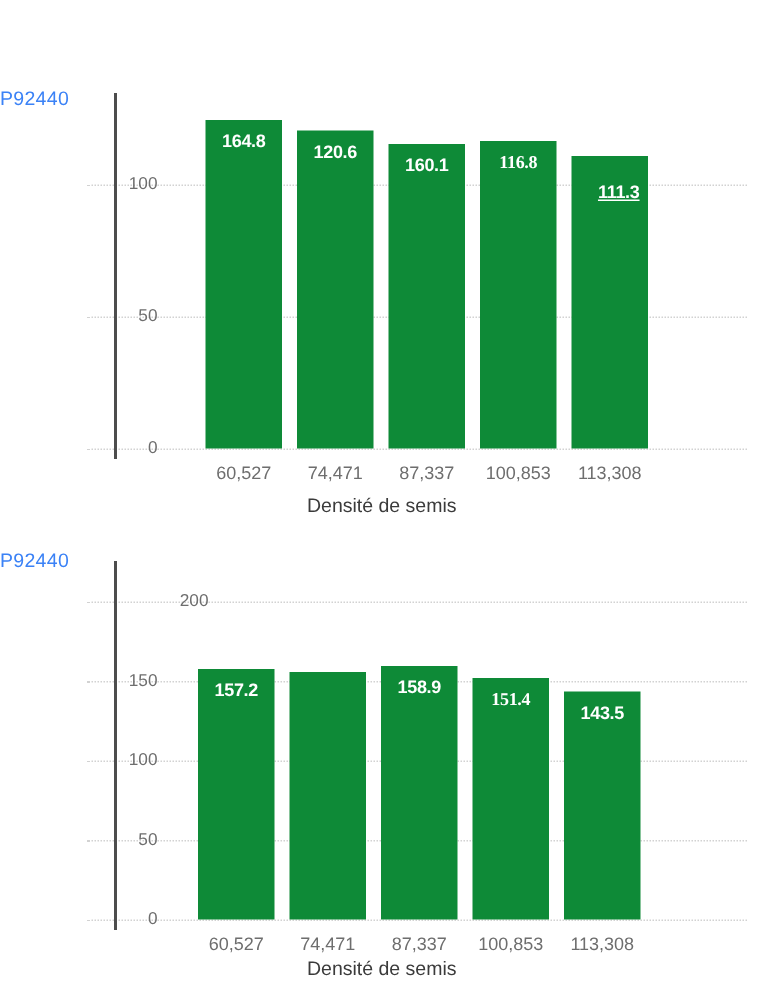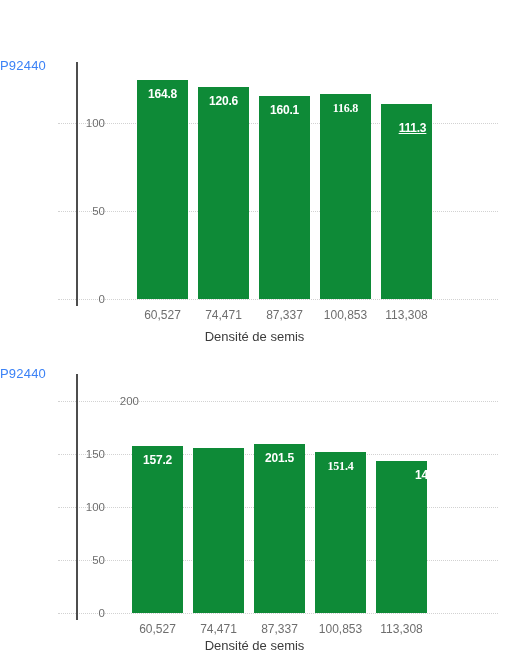--- a/index.html
+++ b/index.html
@@ -166,25 +166,25 @@
         <div class="ytick-label" style="top: 154.868px; left: 79px; width: 26px;">100</div>
         <div class="ytick-label" style="top: 101.802px; left: 79px; width: 26px;">150</div>
         <div class="ytick-label" style="top: 48.7358px; left: 73px; width: 26px; margin-left: 40px;">200</div>
       </div>
     <div class="bars-layer">
         <div class="bar" style="left: 132px; top: 94.1604px; width: 51px; height: 166.84px; background: rgb(14, 138, 55);"></div>
         <div class="bar-value" style="left: 132px; width: 51px; top: 101.16px;">157.2</div>
         <div class="bar" style="left: 193px; top: 96.283px; width: 51px; height: 164.717px; background: rgb(14, 138, 55);"></div>
         <div class="bar-value" style="left: 193px; width: 51px; top: 103.283px; padding-left: 44px;">155.2</div>
         <div class="bar" style="left: 254px; top: 92.3561px; width: 51px; height: 168.644px; background: rgb(14, 138, 55);"></div>
-        <div class="bar-value" style="left: 254px; width: 51px; top: 99.3561px;">201.5</div>
+        <div class="bar-value" style="left: 254px; width: 51px; top: 99.3561px;">158.9</div>
         <div class="bar" style="left: 315px; top: 100.316px; width: 51px; height: 160.684px; background: rgb(14, 138, 55);"></div>
         <div class="bar-value" style="left: 315px; width: 51px; top: 107.316px; font-family: Liberation Serif, serif;">151.4</div>
         <div class="bar" style="left: 376px; top: 108.7px; width: 51px; height: 152.3px; background: rgb(14, 138, 55);"></div>
-        <div class="bar-value" style="left: 376px; width: 51px; top: 115.7px; margin-left: 28px;">143.5</div>
+        <div class="bar-value" style="left: 376px; width: 51px; top: 115.7px;">143.5</div>
       </div>
     <div class="xtick-layer">
         <div class="xtick-label" style="left: 124px; width: 67px; top: 270px;">60,527</div>
         <div class="xtick-label" style="left: 185px; width: 67px; top: 270px;">74,471</div>
         <div class="xtick-label" style="left: 246px; width: 67px; top: 270px;">87,337</div>
         <div class="xtick-label" style="left: 307px; width: 67px; top: 270px;">100,853</div>
         <div class="xtick-label" style="left: 368px; width: 67px; top: 270px;">113,308</div>
       </div>
   </div>
   <div class="xaxis-title">Densité de semis</div>

